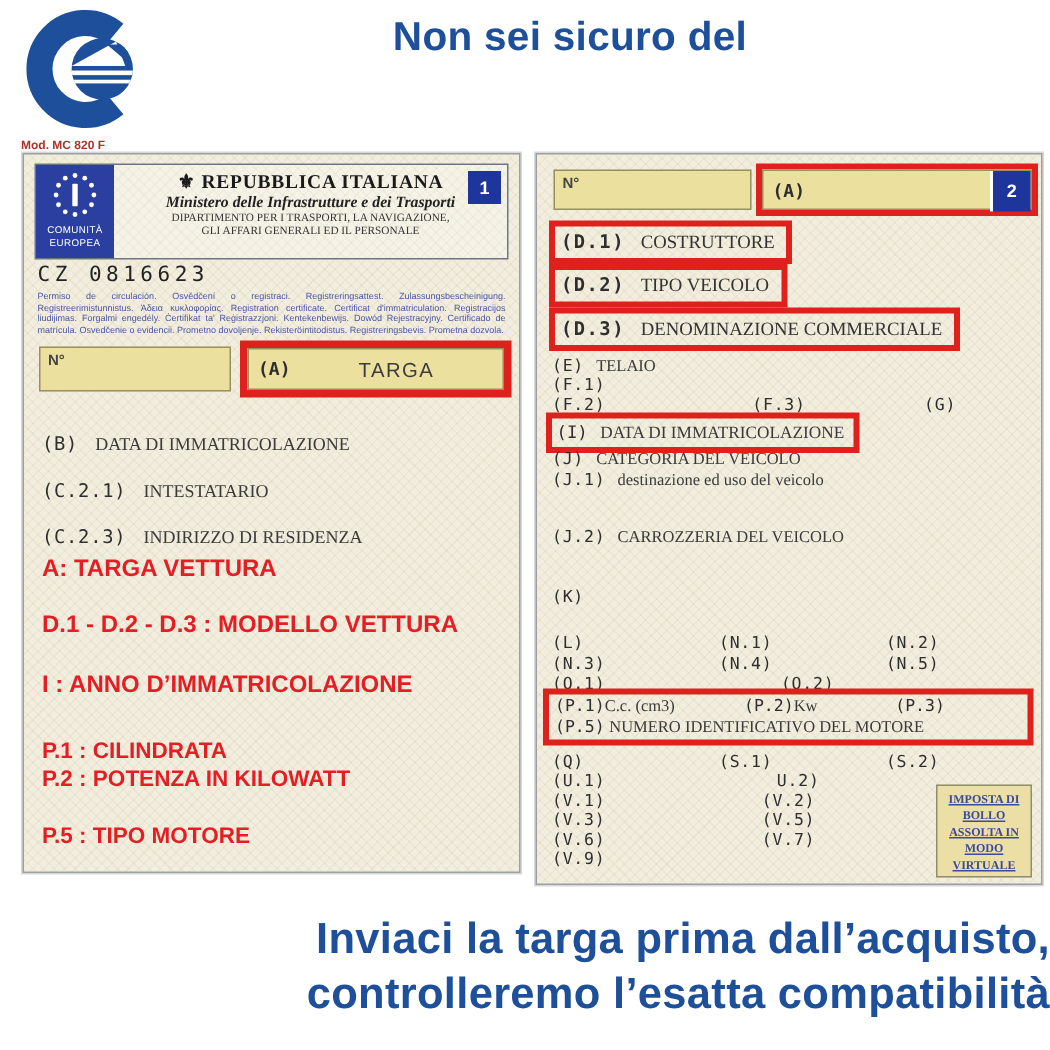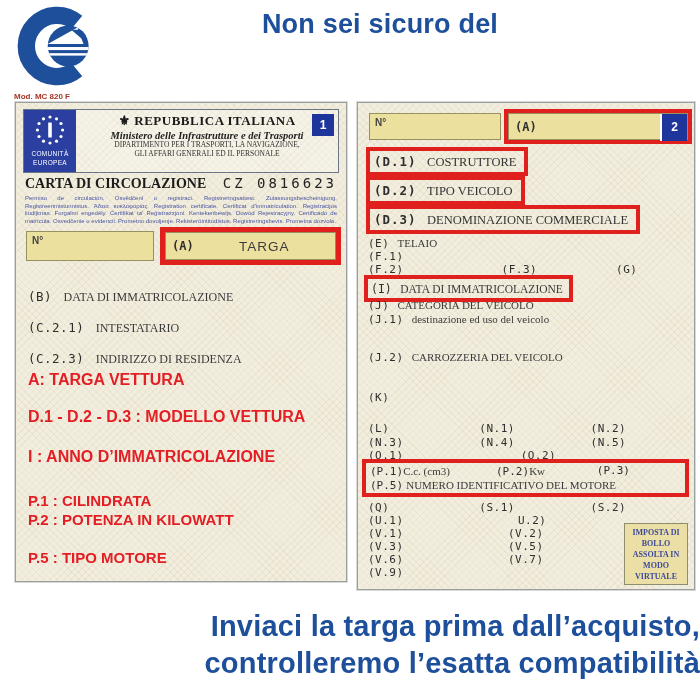--- a/index.html
+++ b/index.html
@@ -75,21 +75,21 @@
   .g2o{display:grid;grid-template-columns:48% 52%;}
   .ibox{position:absolute;left:6px;top:172px;white-space:nowrap;padding:0 6px 1px 3px;}
   .ibox .code{font-size:11.5px;}
   .ibox .lbl{font-size:11.5px;margin-left:4px;}
   .pbox{position:absolute;left:4px;right:5px;top:356px;height:38px;padding:1px 0 0 4px;}
   .pline{height:14px;font-size:11px;line-height:14px;white-space:nowrap;}
   .pl1{display:grid;grid-template-columns:40% 32% 28%;}
   .imposta{position:absolute;left:266px;top:420px;width:64px;height:62px;background:#ecdfa5;
            border:1px solid #8d8d70;color:#3d4a9a;font-family:"Liberation Serif",serif;
            font-weight:bold;font-size:8px;line-height:11px;text-align:center;
-           display:flex;align-items:center;justify-content:center;padding:2px;box-sizing:border-box;}
+           display:flex;align-items:center;justify-content:center;padding:2px;box-sizing:border-box;text-decoration:underline;}
 
   
   .footer{position:absolute;left:0;top:608px;width:700px;text-align:right;color:#1d4f9b;
           font-weight:bold;font-size:29px;line-height:37px;letter-spacing:.2px;}
 </style>
 </head>
 <body>
 
 <div class="canvas">
 
@@ -145,21 +145,20 @@
           <span>REPUBBLICA ITALIANA</span>
         </div>
         <div class="ministry">Ministero delle Infrastrutture e dei Trasporti</div>
         <div class="dept">DIPARTIMENTO PER I TRASPORTI, LA NAVIGAZIONE,</div>
         <div class="dept">GLI AFFARI GENERALI ED IL PERSONALE</div>
       </div>
       <div class="badge badge1">1</div>
     </div>
 
     <div class="doc1-titlerow">
-      <span class="carta-title">CARTA DI CIRCOLAZIONE</span>
       <span class="carta-serial">CZ 0816623</span>
     </div>
 
     <div class="fineprint">Permiso de circulación. Osvědčení o registraci. Registreringsattest. Zulassungsbescheinigung. Registreerimistunnistus. Άδεια κυκλοφορίας. Registration certificate. Certificat d'immatriculation. Registracijos liudijimas. Forgalmi engedély. Ċertifikat ta' Reġistrazzjoni. Kentekenbewijs. Dowód Rejestracyjny. Certificado de matrícula. Osvedčenie o evidencii. Prometno dovoljenje. Rekisteröintitodistus. Registreringsbevis. Prometna dozvola.</div>
 
     <div class="doc1-nrow">
       <div class="yfield doc1-nfield">N°</div>
       <div class="redbox doc1-abox">
         <div class="yfield doc1-afield">
           <span class="code doc1-acode">(A)</span>

